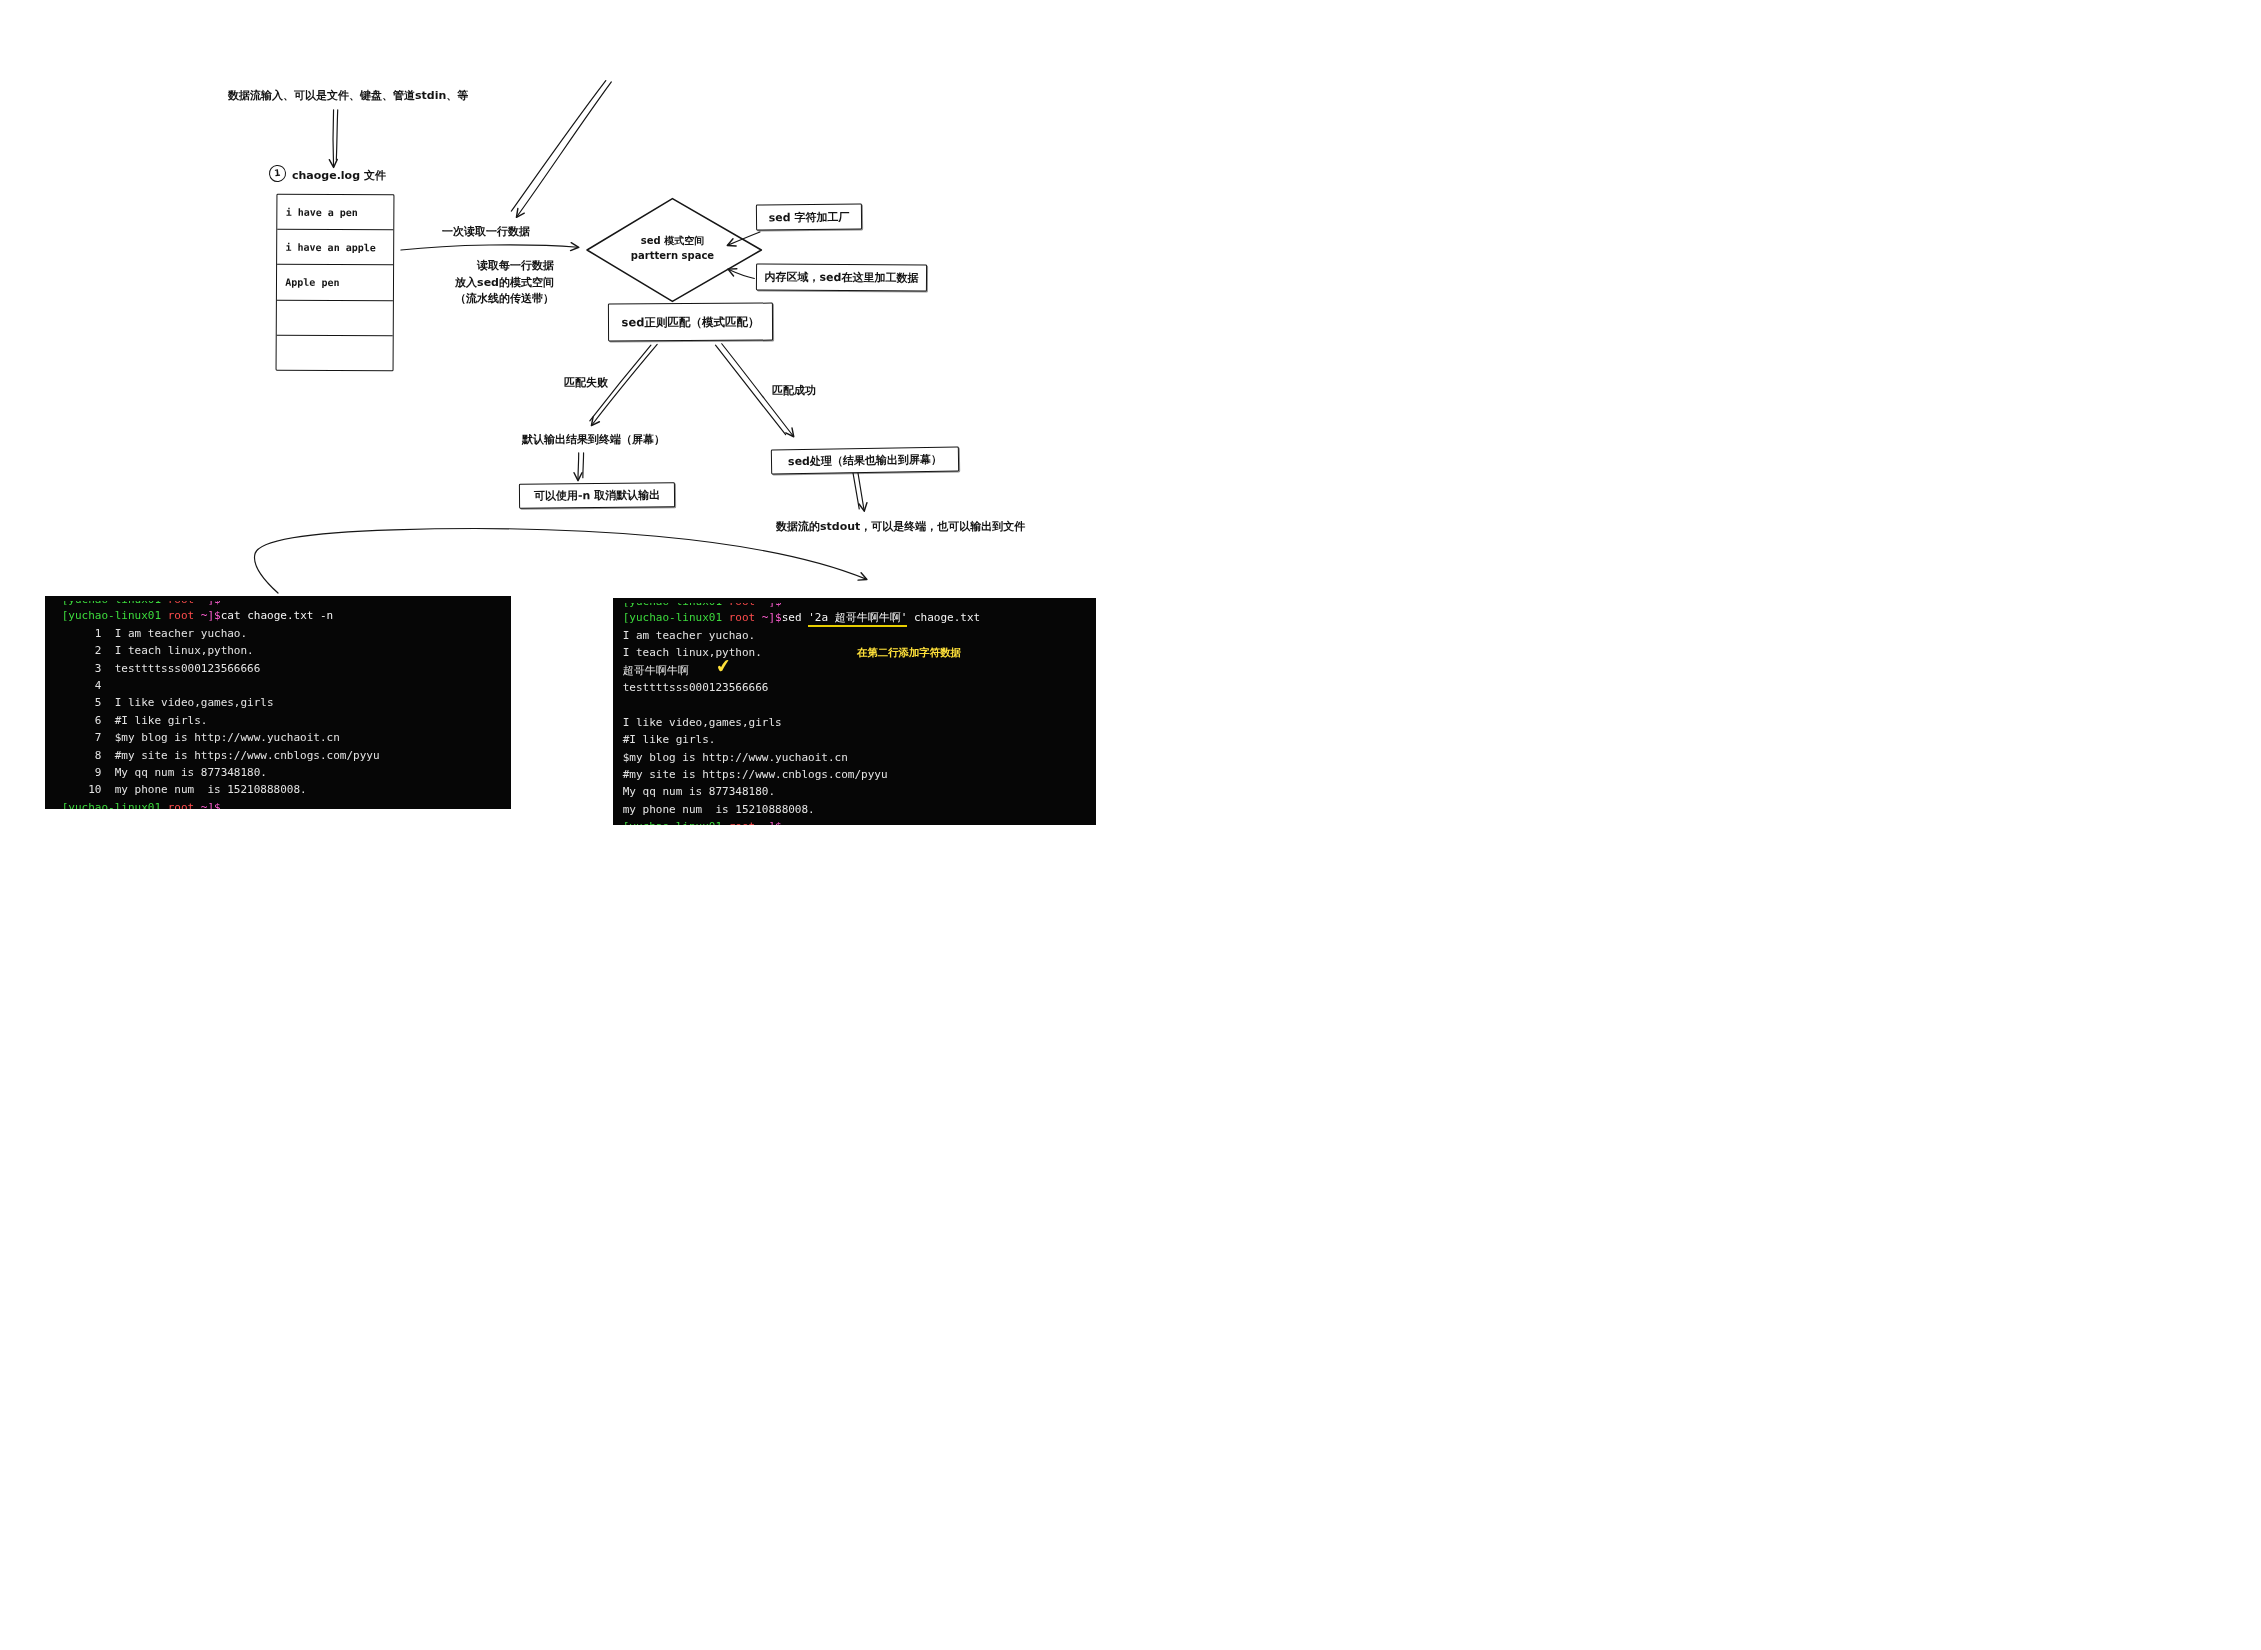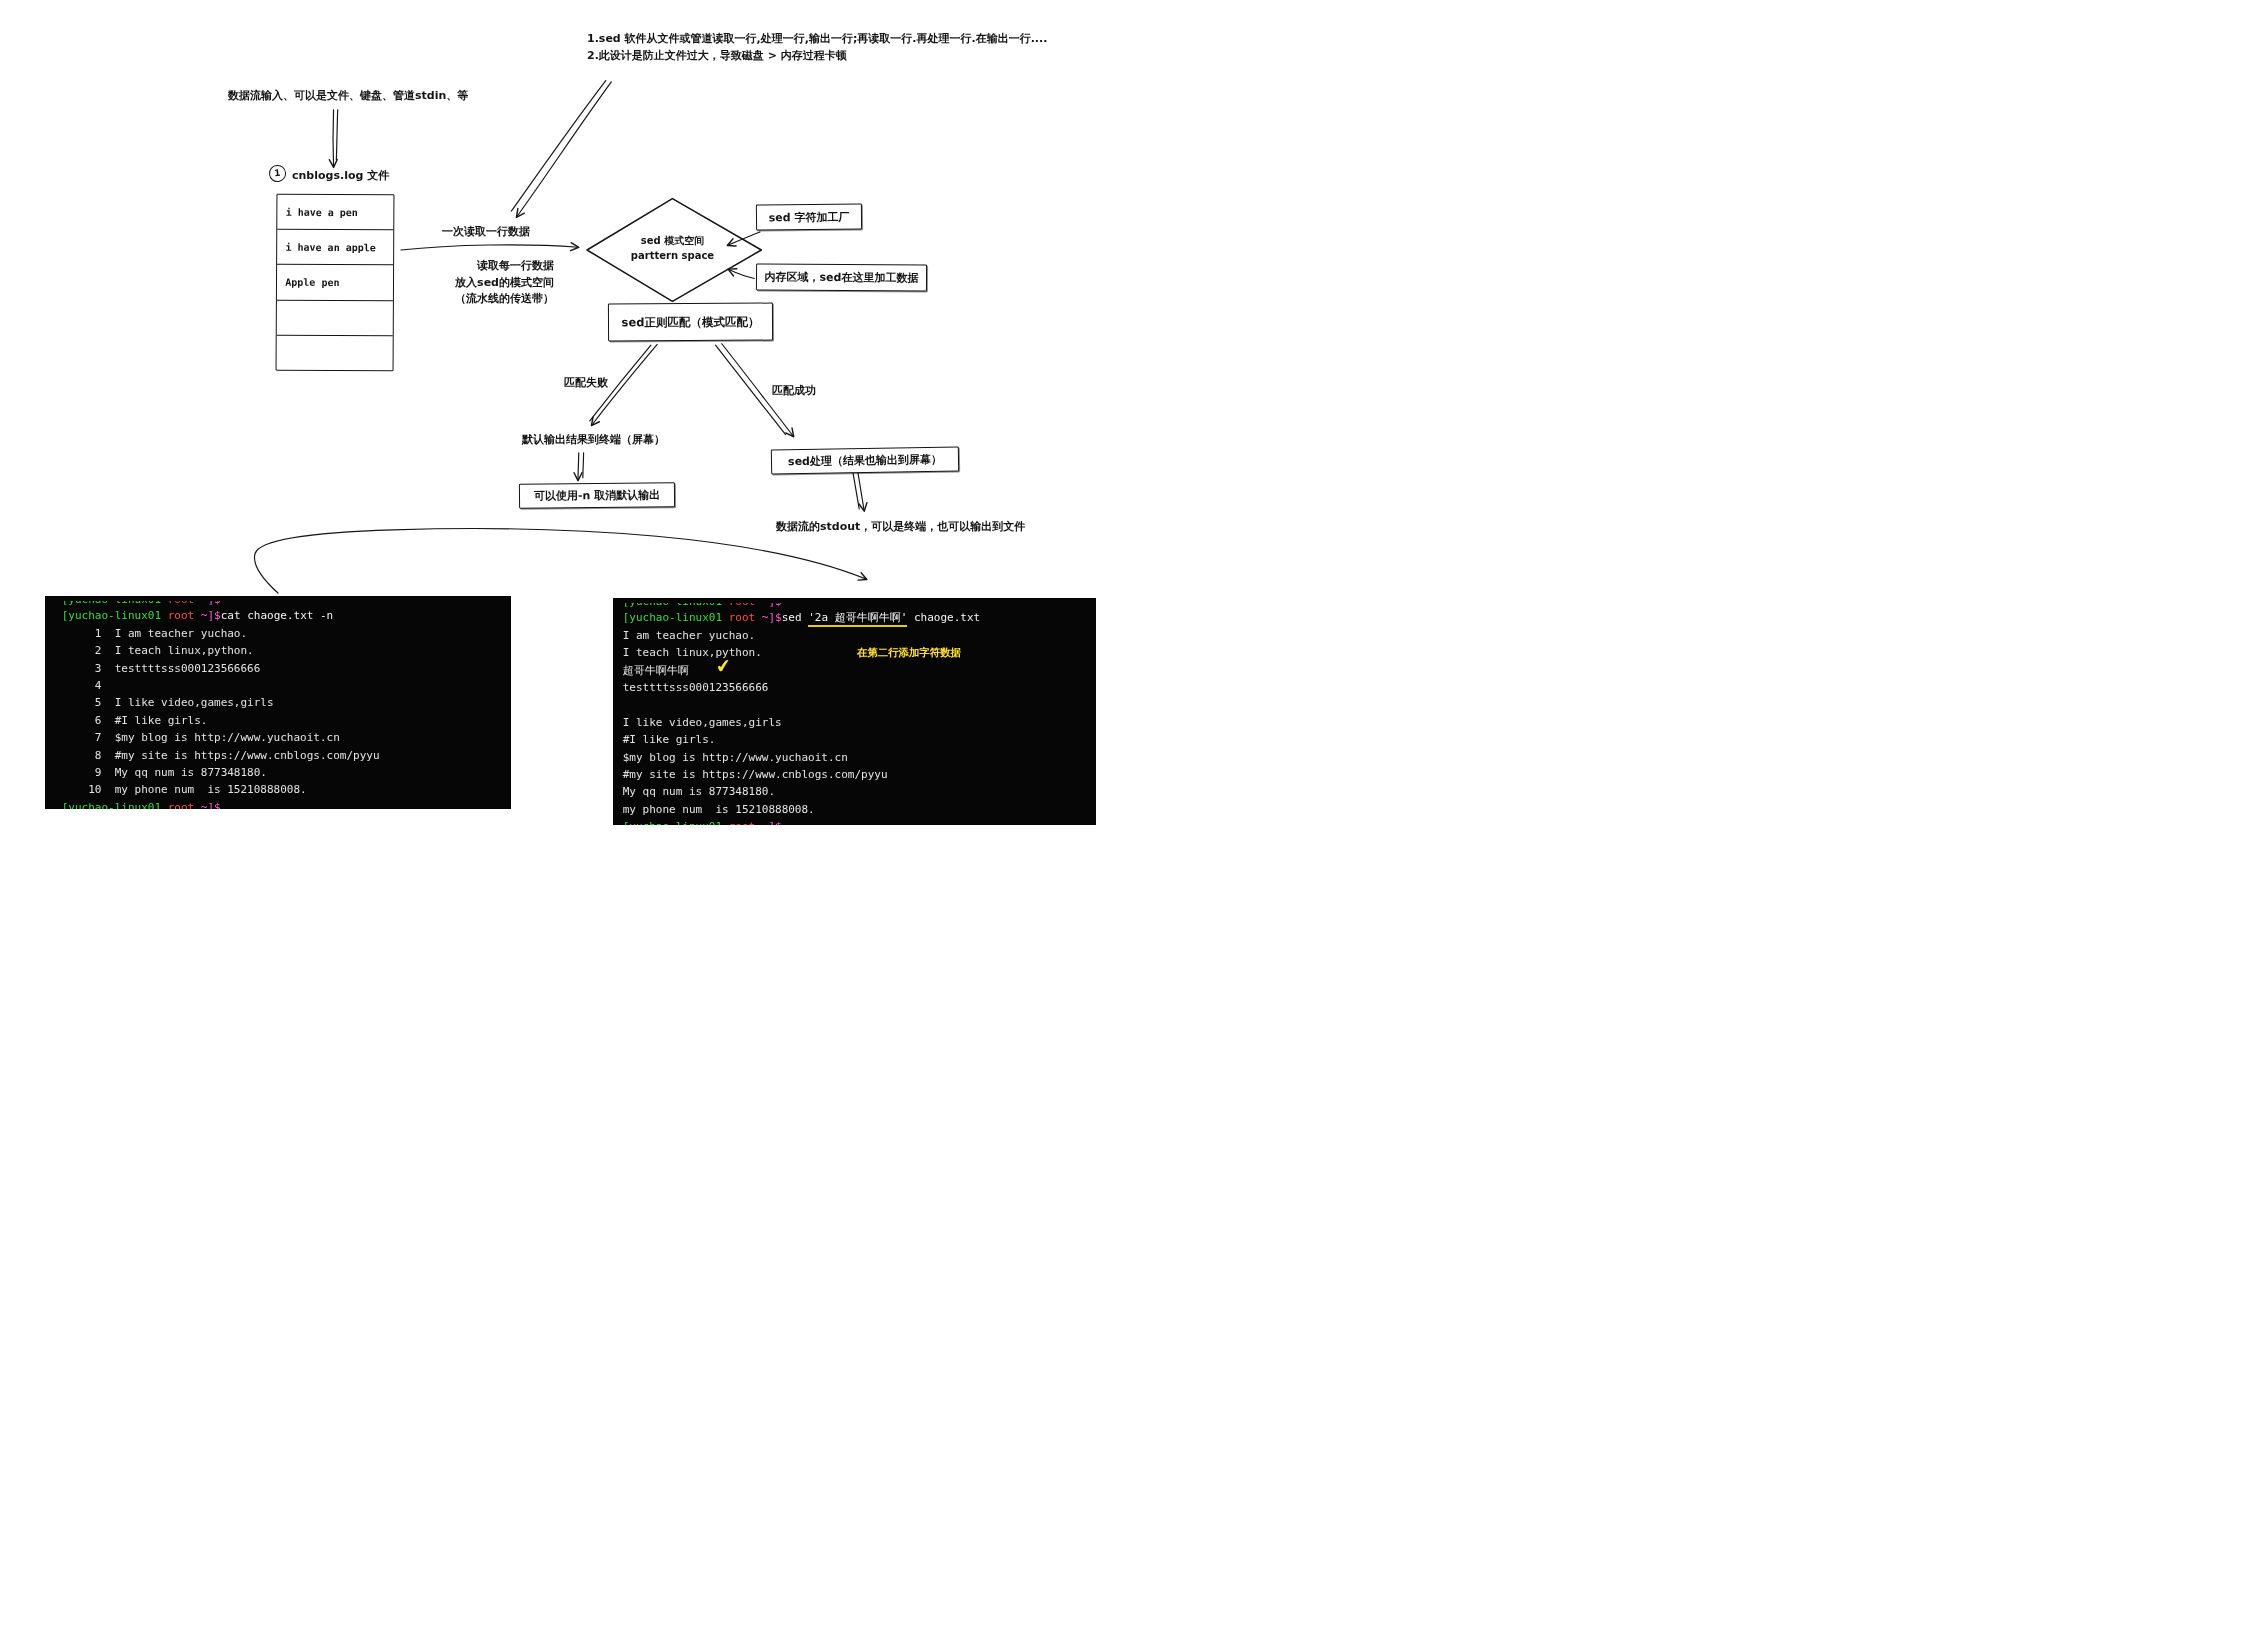--- a/index.html
+++ b/index.html
@@ -84,29 +84,25 @@
         <path d="M833,652 C833,665 832,679 832,691" marker-end="url(#ah)"></path>
       </g>
       <g>
         <path d="M1228,681 C1231,699 1234,716 1237,733"></path>
         <path d="M1235,680 C1238,698 1241,716 1244,735" marker-end="url(#ah)"></path>
       </g>
       <path d="M400,854 C378,834 362,814 367,797 C373,778 436,767 566,763 C820,755 1096,772 1247,834" marker-end="url(#ah)"></path>
     </g>
   </svg>
 
-  <div class="top-note">
-    <div>1.sed 软件从文件或管道读取一行,处理一行,输出一行;再读取一行.再处理一行.在输出一行....</div>
-    <div>2.此设计是防止文件过大，导致磁盘 &gt; 内存过程卡顿</div>
-  </div>
 
   <div class="lbl" style="left:228px;top:88px">数据流输入、可以是文件、键盘、管道stdin、等</div>
 
   <div class="badge">1</div>
-  <div class="lbl" style="left:292px;top:168px">cnblogs.log 文件</div>
+  <div class="lbl" style="left:292px;top:168px">chaoge.log 文件</div>
 
   <div class="file-box">
       <div class="file-row">i have a pen</div>
       <div class="file-row">i have an apple</div>
       <div class="file-row">Apple pen</div>
       <div class="file-row"></div>
       <div class="file-row"></div>
     </div>
 
   <div class="lbl" style="left:442px;top:224px">一次读取一行数据</div>

